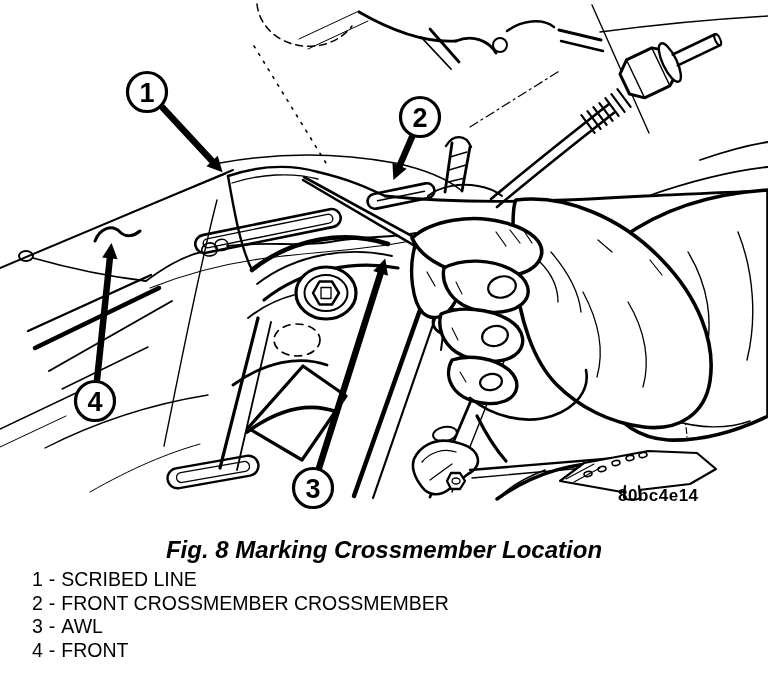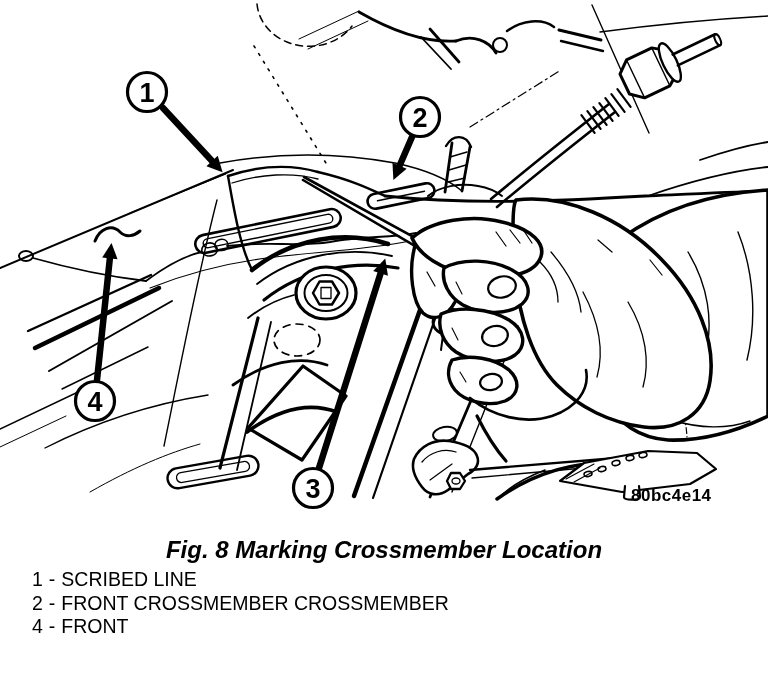--- a/index.html
+++ b/index.html
@@ -7,21 +7,21 @@
     position:relative;
     width:768px;height:684px;
     background:#ffffff;
     overflow:hidden;
     font-family:"Liberation Sans", sans-serif;
     color:#000;
   }
   .illustration{position:absolute;left:0;top:0;width:768px;height:520px;}
   .illustration svg{position:absolute;left:0;top:0;}
   .watermark{
-    position:absolute;left:631px;top:486px;
+    position:absolute;left:618px;top:486px;
     font-size:17px;font-weight:bold;letter-spacing:.5px;
     font-family:"Liberation Sans", sans-serif;
   }
   .caption{
     position:absolute;left:0;top:536px;width:768px;
     text-align:center;
     font-size:24px;line-height:28px;
     font-weight:bold;font-style:italic;
     font-family:"Liberation Sans", sans-serif;
   }
@@ -239,16 +239,17 @@
     </svg>
 
     <div class="watermark">80bc4e14</div>
   </div>
 
   <div class="caption">Fig. 8 Marking Crossmember Location</div>
 
   <ul class="legend">
     <li><span>1</span><span class="sep">-</span><span>SCRIBED LINE</span></li>
     <li><span>2</span><span class="sep">-</span><span>FRONT CROSSMEMBER CROSSMEMBER</span></li>
+    <li><span>3</span><span class="sep">-</span><span>AWL</span></li>
     <li><span>4</span><span class="sep">-</span><span>FRONT</span></li>
   </ul>
 
 </div>
 
 </body></html>

